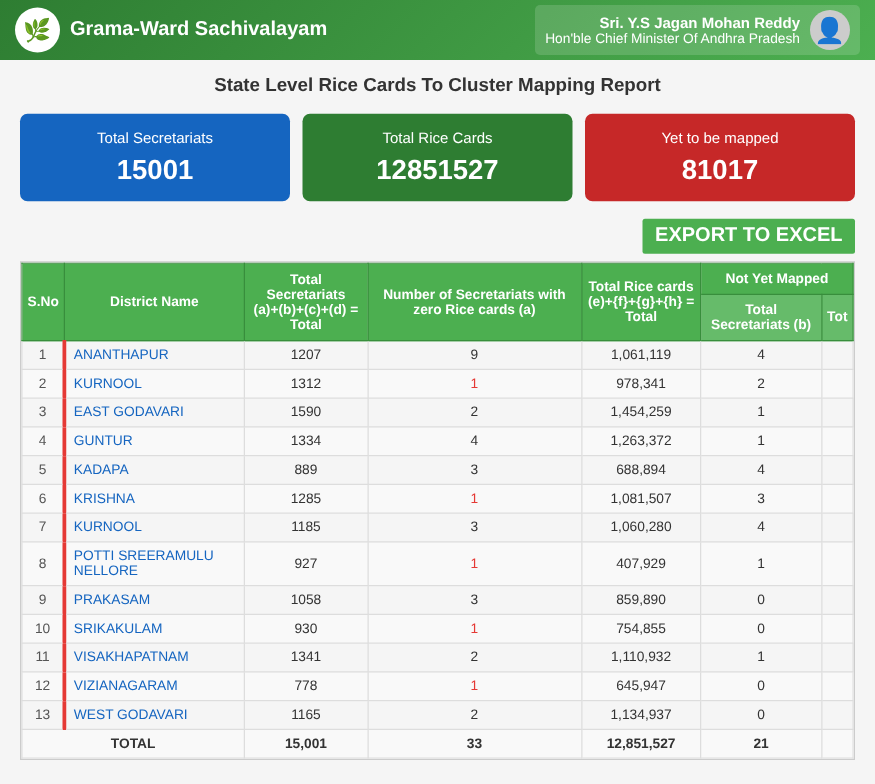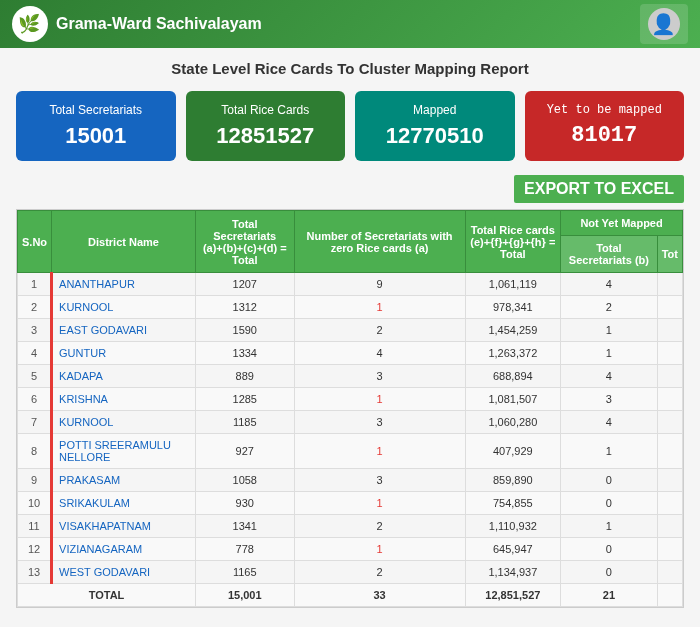--- a/index.html
+++ b/index.html
@@ -64,21 +64,21 @@
       border-radius: 6px;
       color: #fff;
       padding: 12px 10px;
       text-align: center;
     }
     .stat-card .label { font-size: 12px; margin-bottom: 6px; }
     .stat-card .value { font-size: 22px; font-weight: bold; }
     .card-blue { background: #1565c0; }
     .card-green { background: #2e7d32; }
     .card-teal { background: #00897b; }
-    .card-red { background: #c62828; font-family: Liberation Mono, monospace; }
+    .card-red { background: #c62828; }
 
     
     .export-row {
       display: flex;
       justify-content: flex-end;
       margin-bottom: 6px;
     }
     .export-btn {
       background: #4caf50;
       color: #fff;
@@ -138,41 +138,41 @@
 <body>
 
 <div class="header">
   <div class="header-left">
     <div class="header-logo">
       <span>🌿</span>
     </div>
     <div class="header-title">Grama-Ward Sachivalayam</div>
   </div>
   <div class="header-right">
+    <div class="header-name">
+      <div class="name">Sri. Y.S Jagan Mohan Reddy</div>
+      <div>Hon'ble Chief Minister Of Andhra Pradesh</div>
+    </div>
     <div class="header-avatar">
       <span>👤</span>
     </div>
   </div>
 </div>
 
 <div class="main">
   <div class="page-title">State Level Rice Cards To Cluster Mapping Report</div>
 
   <div class="stats-row">
   <div class="stat-card card-blue">
         <div class="label">Total Secretariats</div>
         <div class="value">15001</div>
       </div>
       <div class="stat-card card-green">
         <div class="label">Total Rice Cards</div>
         <div class="value">12851527</div>
-      </div>
-      <div class="stat-card card-teal">
-        <div class="label">Mapped</div>
-        <div class="value">12770510</div>
       </div>
       <div class="stat-card card-red">
         <div class="label">Yet to be mapped</div>
         <div class="value">81017</div>
       </div>
     </div>
 
   <div class="export-row">
     <button class="export-btn">EXPORT TO EXCEL</button>
   </div>

